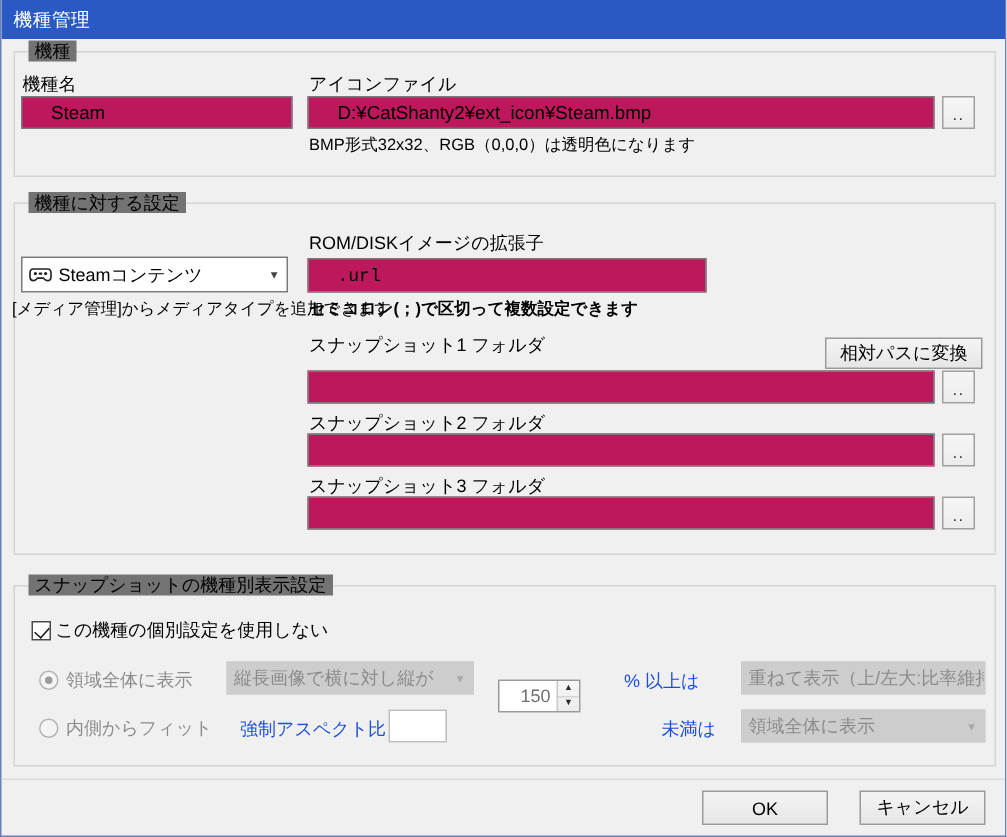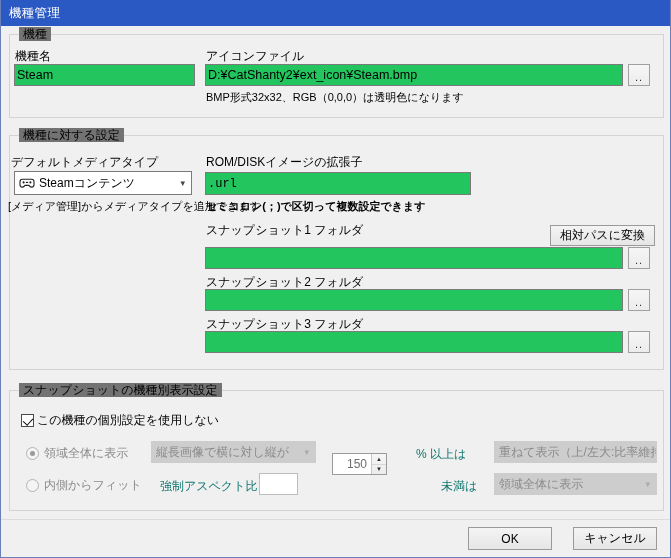--- a/index.html
+++ b/index.html
@@ -59,25 +59,25 @@
   .hint {
     position: absolute;
     font-size: 11px;
     line-height: 13px;
     color: #000;
     white-space: nowrap;
   }
   
   .tbox {
     position: absolute;
-    background: #22c55e;
+    background: #be185d;
     border: 1px solid #7a7a7a;
     font-family: "Liberation Sans", sans-serif;
     font-size: 12.5px;
-    padding: 0 2px;
+    padding: 0 19px;
     color: #000;
     outline: none;
     height: 22px;
     line-height: 20px;
   }
   .tbox.mono {
     font-family: "Liberation Mono", "DejaVu Sans Mono", monospace;
     font-size: 12px;
   }
   
@@ -216,21 +216,21 @@
     content: "";
     position: absolute;
     left: 3px; top: 3px;
     width: 5px; height: 5px;
     border-radius: 50%;
     background: #9a9a9a;
   }
   .dis-label {
     position: absolute;
     font-size: 12px;
-    color: #0f766e;
+    color: #1d4ed8;
     white-space: nowrap;
   }
   .dis-box {
     position: absolute;
     height: 22px;
     background: #fff;
     border: 1px solid #bdbdbd;
   }
   #footer-sep {
     position: absolute;
@@ -259,21 +259,20 @@
   <input class="tbox" style="left: 204px; top: 64px; width: 418px;" value="D:¥CatShanty2¥ext_icon¥Steam.bmp">
   <button class="browse" style="left:627px; top:64px;">
     <span>..</span>
   </button>
   <div class="hint" style="left:205px; top:91px;">BMP形式32x32、RGB（0,0,0）は透明色になります</div>
 
   <div class="group" style="left:8px; top:135px; width:655px; height:235px;">
     <div class="group-label">機種に対する設定</div>
   </div>
 
-  <div class="fld-label" style="left:10px; top:155px;">デフォルトメディアタイプ</div>
   <div class="combo" style="left:13px; top:171px; width:178px;">
     <svg class="pad-icon" viewBox="0 0 16 16">
       <path d="M3.3 4.3h9.4c1.3 0 2.3 1.1 2.3 2.6v2.6c0 1.5-1 2.6-2.3 2.6-1 0-1.6-.5-2.2-1.1l-.5-.6H6l-.5.6c-.6.6-1.2 1.1-2.2 1.1C2 12.1 1 11 1 9.5V6.9c0-1.5 1-2.6 2.3-2.6z" fill="none" stroke="#222" stroke-width="1.1"></path>
       <circle cx="4.6" cy="7.4" r="1.05" fill="#222"></circle>
       <circle cx="11.4" cy="7.4" r="1.05" fill="#222"></circle>
       <rect x="6.8" y="6.7" width="2.4" height="1.4" rx=".5" fill="#222"></rect>
     </svg>
     <span>Steamコンテンツ</span>
     <span class="arrow">▾</span>
   </div>

